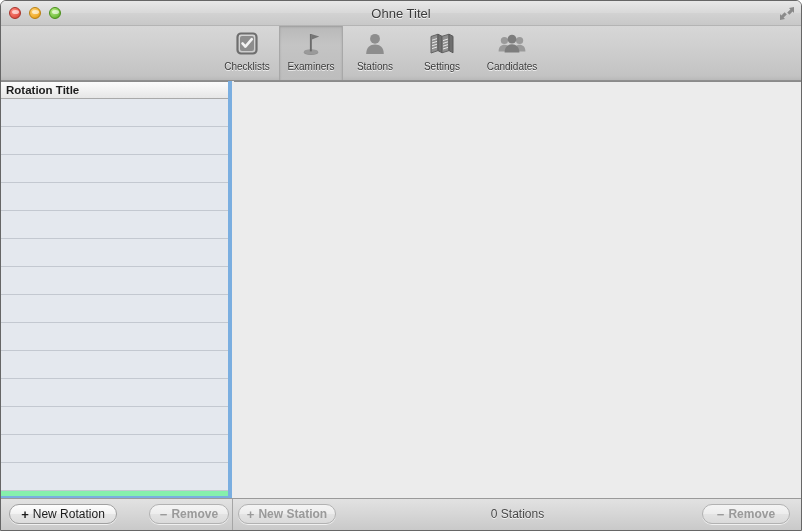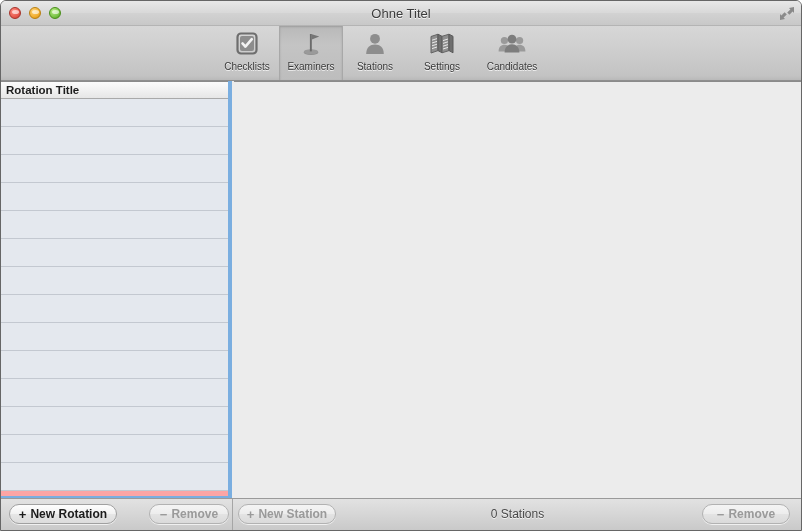--- a/index.html
+++ b/index.html
@@ -145,21 +145,21 @@
     border-left: none;
     overflow: hidden;
   }
   .sb-inner {
     position: absolute;
     left: 0; top: 0;
     width: 229px;
     height: 415px;
     box-sizing: border-box;
     border-top: 1px solid #8a8a8a;
-    background: #fca5a5;
+    background: #86efac;
     overflow: hidden;
   }
   .table-header {
     height: 17px;
     background: linear-gradient(to bottom, #fbfbfb 0%, #f0f0f0 55%, #e6e6e6 100%);
     border-bottom: 1px solid #a9a9a9;
     box-sizing: border-box;
     display: flex;
     align-items: center;
   }
@@ -243,21 +243,21 @@
     color: #9a9a9a;
     border-color: #b2b2b2;
     background: linear-gradient(to bottom, #f4f4f4 0%, #ededed 48%, #e3e3e3 52%, #dadada 100%);
   }
   .pill .sign {
     font-size: 13px;
     font-weight: bold;
     line-height: 1;
   }
   .pill.disabled .sign { font-weight: bold; }
-  .pill .ptext { font-weight: bold; }
+  .pill .ptext { font-weight: normal; }
   .pill.disabled .ptext { font-weight: bold; }
 
   .status-text {
     position: absolute;
     left: 0; top: 0;
     width: 567px;
     line-height: 31px;
     text-align: center;
     font-size: 12px;
     color: #4a4a4a;

